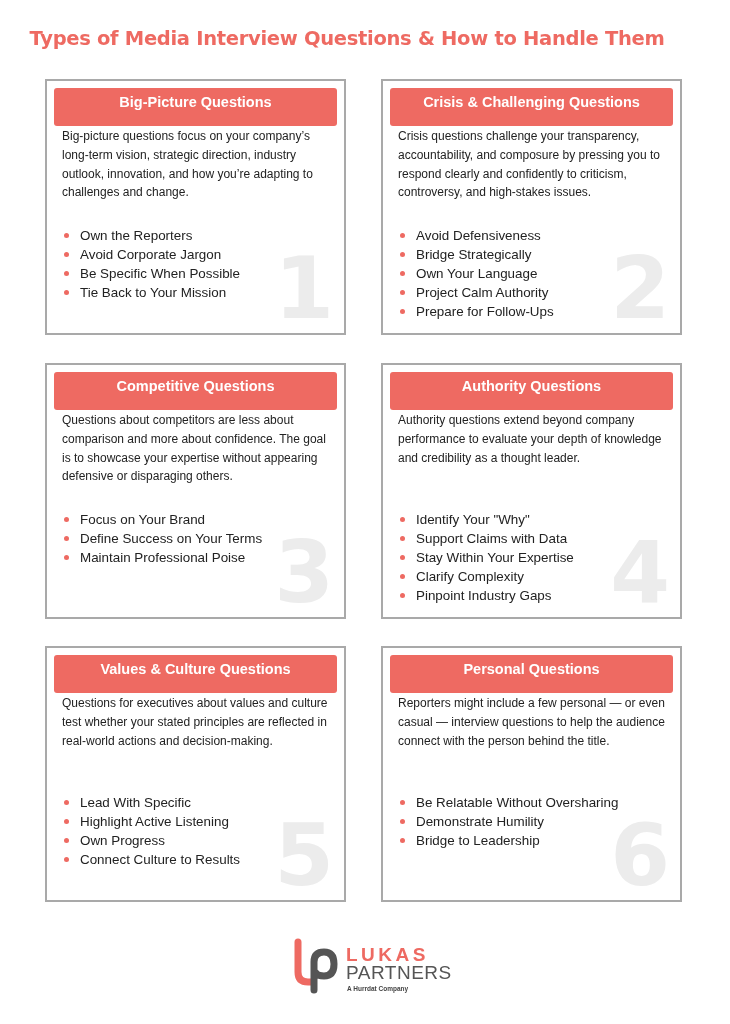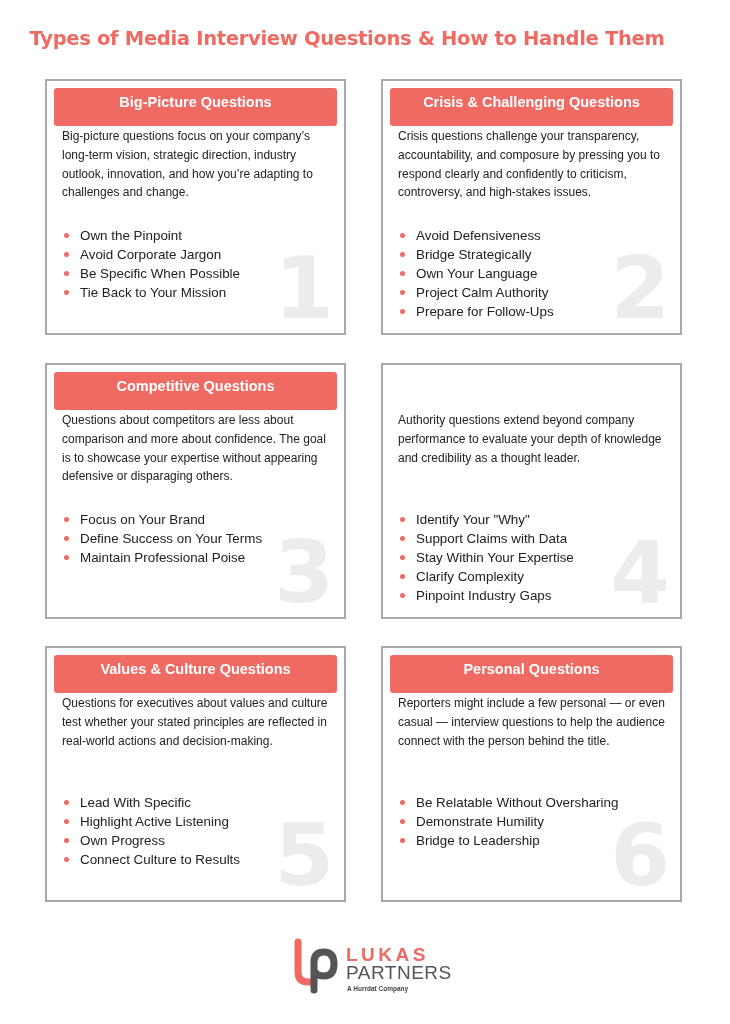--- a/index.html
+++ b/index.html
@@ -59,21 +59,21 @@
 </head>
 <body>
 
 <div class="title">Types of Media Interview Questions &amp; How to Handle Them</div>
 
 <div class="card" style="left:45px; top:79px;">
   <div class="big-num">1</div>
   <div class="card-header">Big-Picture Questions</div>
   <div class="card-desc">Big-picture questions focus on your company’s long-term vision, strategic direction, industry outlook, innovation, and how you’re adapting to challenges and change.</div>
   <ul class="bullets" style="top:145px;">
-    <li>Own the Pinpoint</li>
+    <li>Own the Reporters</li>
     <li>Avoid Corporate Jargon</li>
     <li>Be Specific When Possible</li>
     <li>Tie Back to Your Mission</li>
   </ul>
 </div>
 
 <div class="card" style="left:381px; top:79px;">
   <div class="big-num">2</div>
   <div class="card-header">Crisis &amp; Challenging Questions</div>
   <div class="card-desc">Crisis questions challenge your transparency, accountability, and composure by pressing you to respond clearly and confidently to criticism, controversy, and high-stakes issues.</div>
@@ -92,20 +92,21 @@
   <div class="card-desc">Questions about competitors are less about comparison and more about confidence. The goal is to showcase your expertise without appearing defensive or disparaging others.</div>
   <ul class="bullets" style="top:145px;">
     <li>Focus on Your Brand</li>
     <li>Define Success on Your Terms</li>
     <li>Maintain Professional Poise</li>
   </ul>
 </div>
 
 <div class="card" style="left:381px; top:363px;">
   <div class="big-num">4</div>
+  <div class="card-header">Authority Questions</div>
   <div class="card-desc">Authority questions extend beyond company performance to evaluate your depth of knowledge and credibility as a thought leader.</div>
   <ul class="bullets" style="top:145px;">
     <li>Identify Your "Why"</li>
     <li>Support Claims with Data</li>
     <li>Stay Within Your Expertise</li>
     <li>Clarify Complexity</li>
     <li>Pinpoint Industry Gaps</li>
   </ul>
 </div>
 

